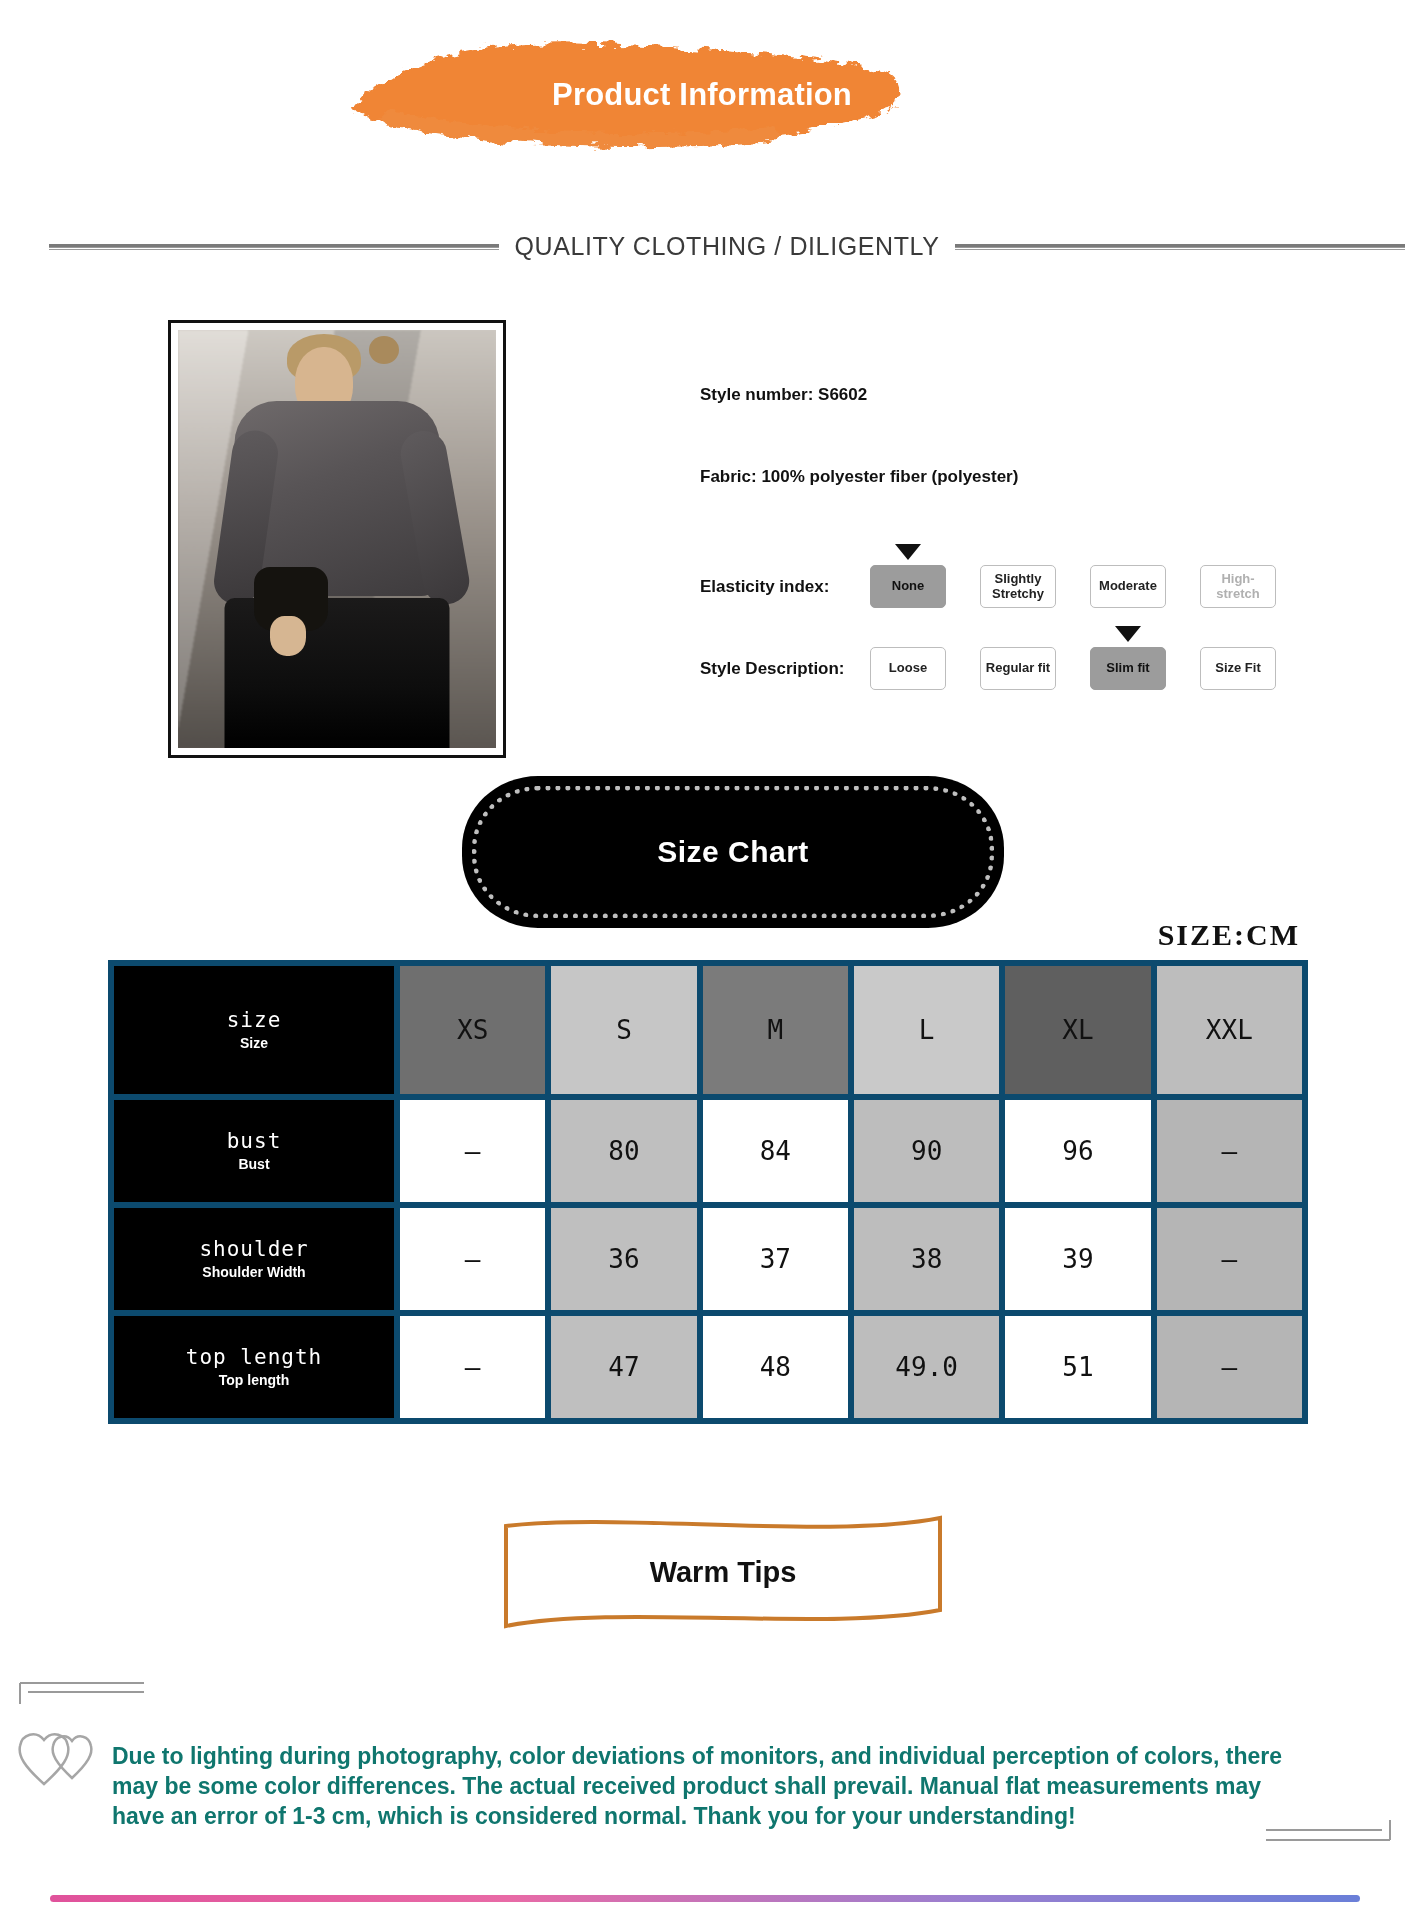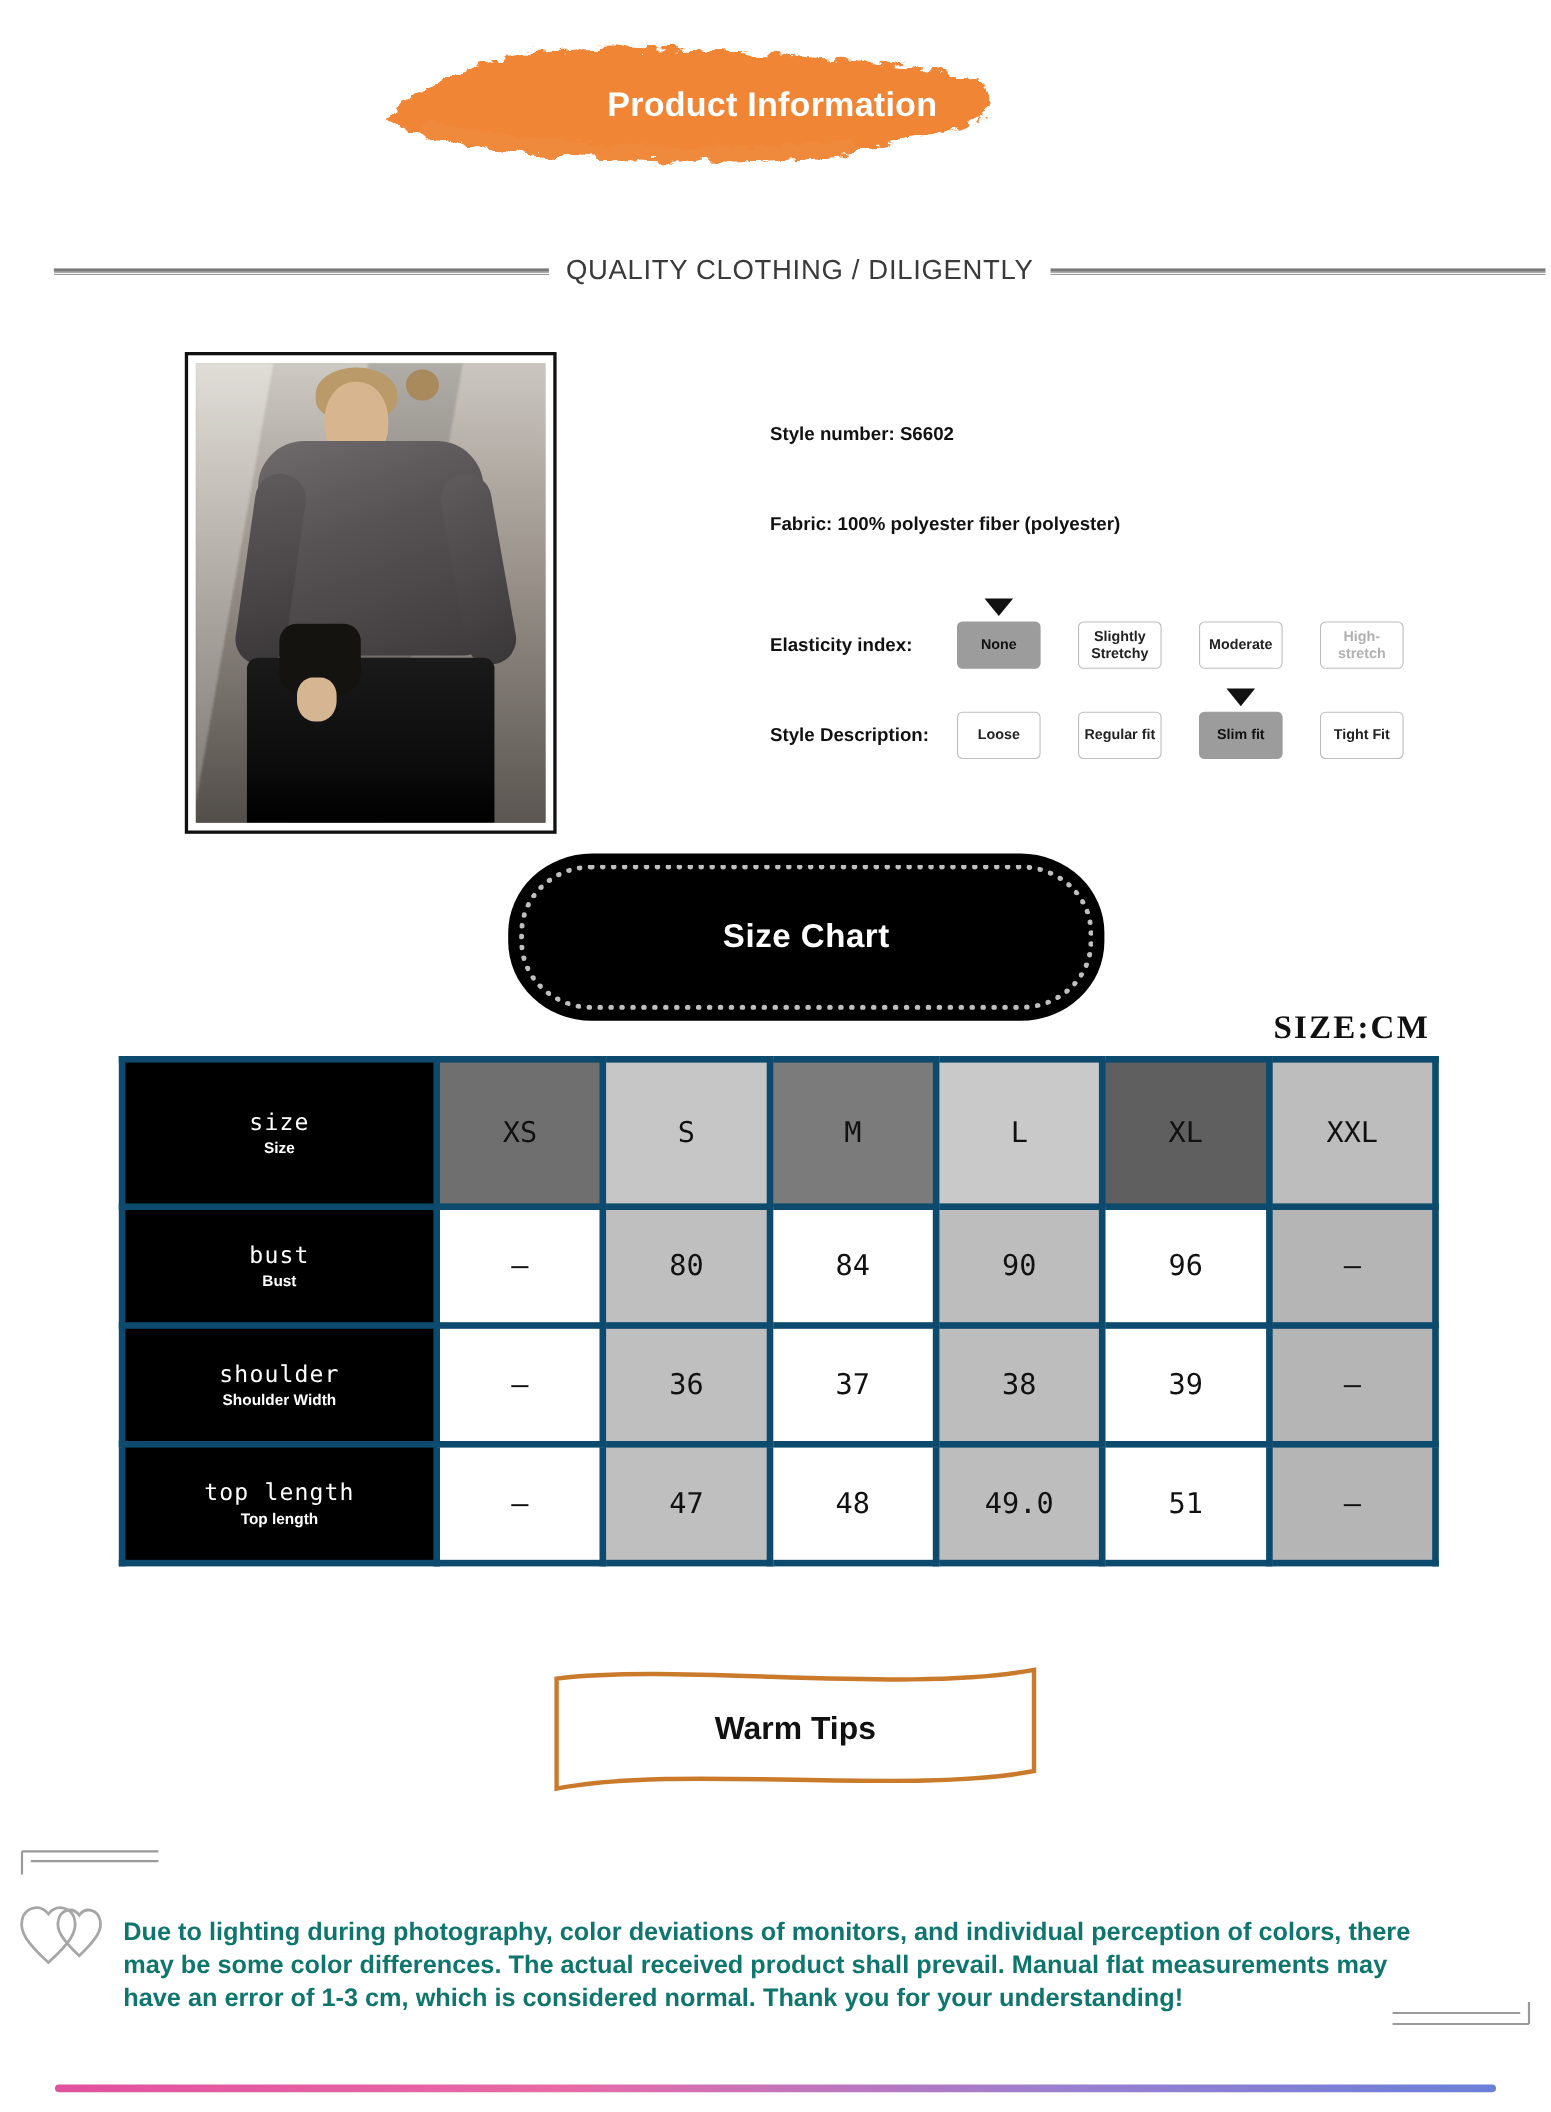--- a/index.html
+++ b/index.html
@@ -445,21 +445,21 @@
     <span>Loose</span>
   </div>
   <div class="chip">
     <span>Regular fit</span>
   </div>
   <div class="chip selected">
     <span class="caret"></span>
     <span>Slim fit</span>
   </div>
   <div class="chip">
-    <span>Tight Fit</span>
+    <span>Size Fit</span>
   </div>
 </div>
 
 <div class="size-banner">
   <div class="blob"></div>
   <div class="dots"></div>
   <div class="label">Size Chart</div>
 </div>
 
 <div class="size-unit">SIZE:CM</div>

